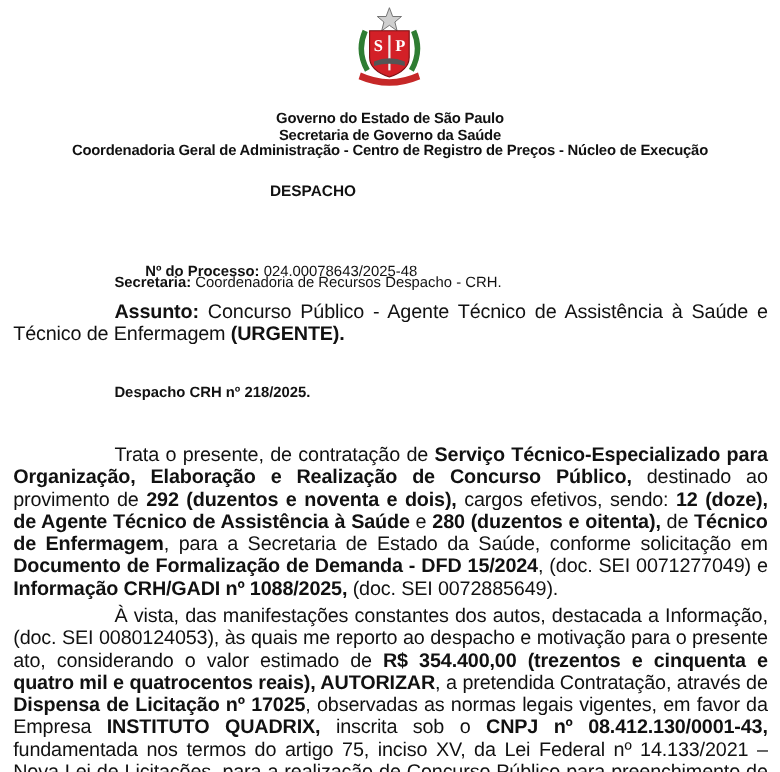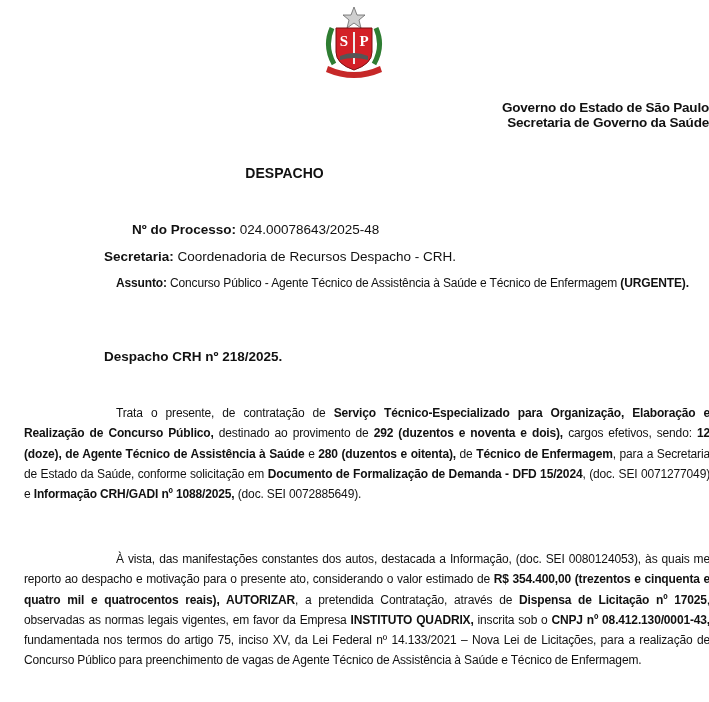--- a/index.html
+++ b/index.html
@@ -4,34 +4,34 @@
 <style>
   html, body { margin: 0; padding: 0; background: #ffffff; }
   body {
     width: 709px; height: 702px; overflow: hidden; position: relative;
     font-family: "Liberation Sans", sans-serif; color: #111;
   }
   .crest {
     position: absolute; left: 322px; top: 6px; width: 64px; height: 76px;
   }
   .header {
-    position: absolute; left: 0; top: 101px; width: 709px; text-align: right;
+    position: absolute; left: 0; top: 101px; width: 709px; text-align: center;
     font-weight: bold; font-size: 13.5px; line-height: 14.5px; letter-spacing: -0.2px;
   }
   .header div { white-space: nowrap; }
   .title {
     position: absolute; left: 0; top: 165px; width: 569px; text-align: center;
     font-weight: bold; font-size: 14px;
   }
   .field {
     position: absolute; left: 104px; font-size: 13.5px; white-space: nowrap;
   }
   .field b { font-weight: bold; }
   .para {
-    position: absolute; left: 24px; width: 686px; font-size: 12px;
+    position: absolute; left: 12px; width: 686px; font-size: 18px;
     line-height: 20.3px; text-align: justify; text-indent: 92px;
     letter-spacing: -0.15px;
   }
   b { font-weight: bold; }
 </style>
 </head>
 <body>
 
 <svg class="crest" viewBox="0 0 64 76">
 
@@ -45,25 +45,26 @@
   <text x="42" y="40" font-family="Liberation Serif, serif" font-weight="bold" font-size="15" fill="#fff" text-anchor="middle">P</text>
   <rect x="31" y="26" width="2" height="32" fill="#eee"></rect>
   <path d="M18 50 Q32 44 46 50 L46 54 Q32 50 18 54 Z" fill="#555"></path>
 
   <path d="M6 60 Q32 72 58 60 L60 66 Q32 78 4 66 Z" fill="#c62828"></path>
 </svg>
 
 <div class="header">
   <div>Governo do Estado de São Paulo</div>
   <div>Secretaria de Governo da Saúde</div>
+  <div>Coordenadoria Geral de Administração - Centro de Registro de Preços - Núcleo de Execução</div>
 </div>
 
 <div class="title">DESPACHO</div>
 
-<div class="field" style="top:222px;padding-left:28px;">
+<div class="field" style="top:239px;padding-left:28px;">
   <b>Nº do Processo:</b><span> 024.00078643/2025-48</span>
 </div>
 
 <div class="field" style="top:249px;">
   <b>Secretaria:</b><span> Coordenadoria de Recursos Despacho - CRH.</span>
 </div>
 
 <div class="para" style="top:273px; line-height:20px;"><b>Assunto:</b><span> Concurso Público - Agente Técnico de Assistência à Saúde e Técnico de Enfermagem </span><b>(URGENTE).</b></div>
 
 <div class="field" style="top:349px;">

